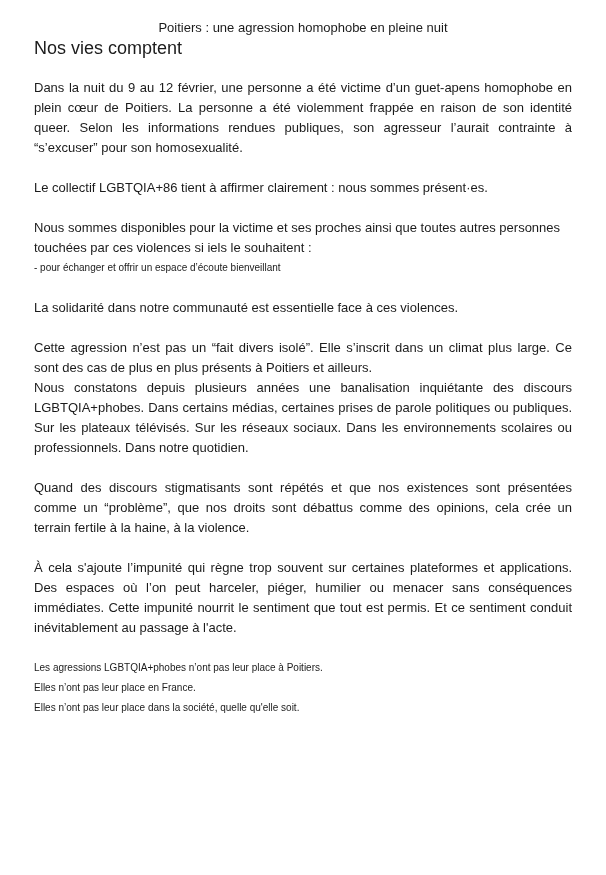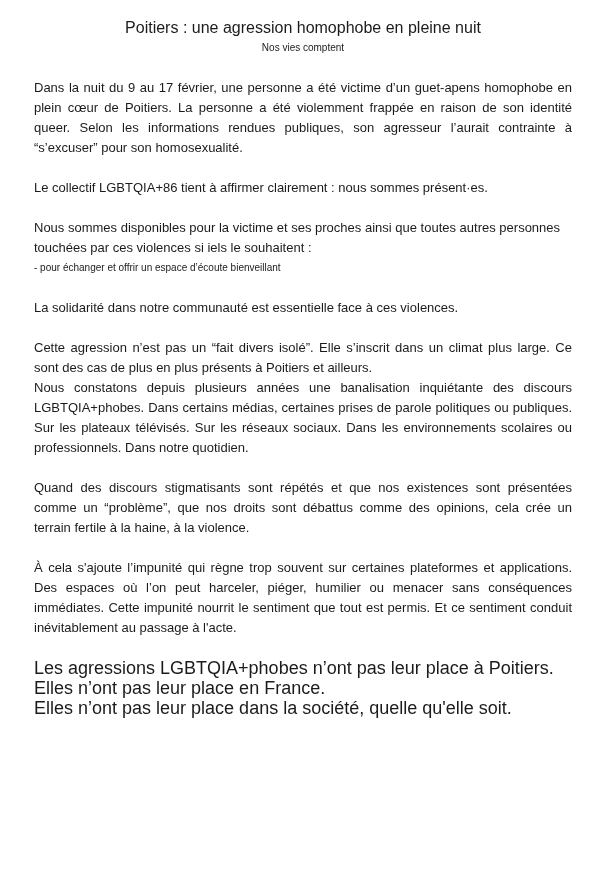--- a/index.html
+++ b/index.html
@@ -18,28 +18,28 @@
   }
   .page {
     box-sizing: border-box;
     width: 606px;
     height: 875px;
     padding: 18px 34px 0 34px;
     background: #ffffff;
   }
   .doc-title {
     text-align: center;
-    font-size: 16px;
+    font-size: 13px;
     line-height: 20px;
     font-weight: normal;
     margin: 0;
   }
   .doc-subtitle {
-    text-align: center;
-    font-size: 10px;
+    text-align: left;
+    font-size: 18px;
     line-height: 20px;
     font-weight: normal;
     margin: 0;
   }
   .body-block {
     margin-top: 20px;
   }
   p.para {
     margin: 0 0 20px 0;
     font-size: 13px;
@@ -60,38 +60,38 @@
     padding: 0;
   }
   ul.bullet-list li {
     font-size: 10px;
     line-height: 20px;
     text-align: left;
     margin: 0;
     padding: 0;
   }
   .line {
-    font-size: 18px;
+    font-size: 10px;
     line-height: 20px;
     text-align: left;
   }
 </style>
 </head>
 <body>
 
 <div class="page">
 
   <div>
     <div class="doc-title">Poitiers : une agression homophobe en pleine nuit</div>
     <div class="doc-subtitle">Nos vies comptent</div>
   </div>
 
   <div class="body-block">
 
-    <p class="para">Dans la nuit du 9 au 17 février, une personne a été victime d’un guet-apens homophobe en plein cœur de Poitiers. La personne a été violemment frappée en raison de son identité queer. Selon les informations rendues publiques, son agresseur l’aurait contrainte à “s’excuser” pour son homosexualité.</p>
+    <p class="para">Dans la nuit du 9 au 12 février, une personne a été victime d’un guet-apens homophobe en plein cœur de Poitiers. La personne a été violemment frappée en raison de son identité queer. Selon les informations rendues publiques, son agresseur l’aurait contrainte à “s’excuser” pour son homosexualité.</p>
 
 
 
     <p class="para left">Le collectif LGBTQIA+86 tient à affirmer clairement : nous sommes présent·es.</p>
 
     <p class="para left tight">Nous sommes disponibles pour la victime et ses proches ainsi que toutes autres personnes touchées par ces violences si iels le souhaitent :</p>
 
     <ul class="bullet-list">
       <li>- pour échanger et offrir un espace d’écoute bienveillant</li>
     </ul>

